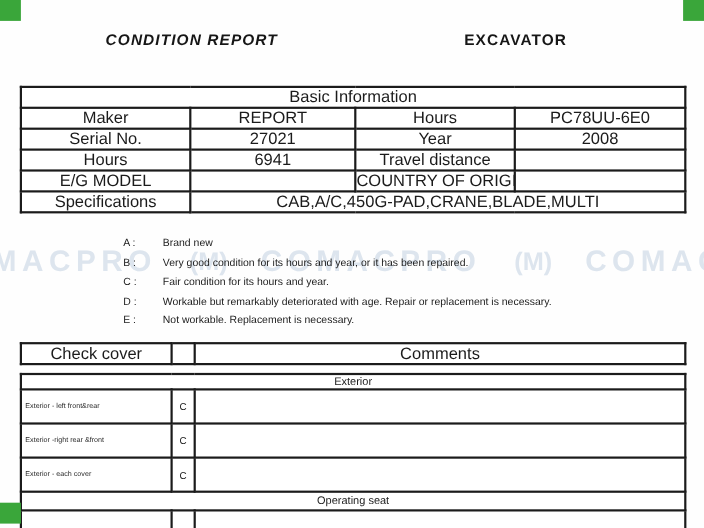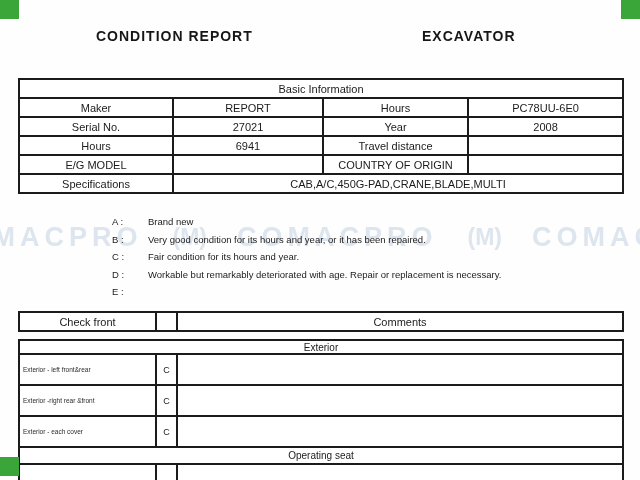--- a/index.html
+++ b/index.html
@@ -16,32 +16,32 @@
   .marker-tl { top: 0; left: 0; }
   .marker-tr { top: 0; left: 621px; }
   .marker-bl { top: 457px; left: 0; }
 
   
   .doc-title {
     position: absolute; top: 28px;
     font-size: 14px; font-weight: bold; letter-spacing: 1px;
     white-space: nowrap; color: #161616;
   }
-  .title-left  { left: 96px; }
+  .title-left  { left: 96px; font-style: italic; }
   .title-right { left: 422px; }
 
   
   table.tbl {
     position: absolute; border-collapse: collapse; table-layout: fixed;
     background: #ffffff;
   }
   table.tbl td {
     border: 2px solid #1b1b1b; padding: 0;
     text-align: center; vertical-align: middle;
-    font-size: 11px; white-space: nowrap; overflow: hidden;
+    font-size: 15px; white-space: nowrap; overflow: hidden;
   }
 
   
   .basic-table { left: 18px; top: 78px; width: 604px; }
   .basic-table td { height: 19px; }
 
   
   .watermark {
     position: absolute; top: 219px; left: -58px; width: 820px; height: 36px;
     display: flex; align-items: center; overflow: hidden;
@@ -150,32 +150,33 @@
     <div class="legend-row">
       <span class="legend-grade">C :</span>
       <span class="legend-desc">Fair condition for its hours and year.</span>
     </div>
     <div class="legend-row">
       <span class="legend-grade">D :</span>
       <span class="legend-desc">Workable but remarkably deteriorated with age. Repair or replacement is necessary.</span>
     </div>
     <div class="legend-row">
       <span class="legend-grade">E :</span>
+      <span class="legend-desc">Not workable. Replacement is necessary.</span>
     </div>
   </div>
 
   <table class="tbl cp-header-table">
     <colgroup>
         <col style="width:137px">
         <col style="width:21px">
         <col style="width:446px">
       </colgroup>
     <tbody>
         <tr>
-      <td>Check front</td>
+      <td>Check cover</td>
       <td></td>
       <td>Comments</td>
     </tr>
   </tbody>
     </table>
 
   <table class="tbl checklist-table">
     <colgroup>
         <col style="width:137px">
         <col style="width:21px">

